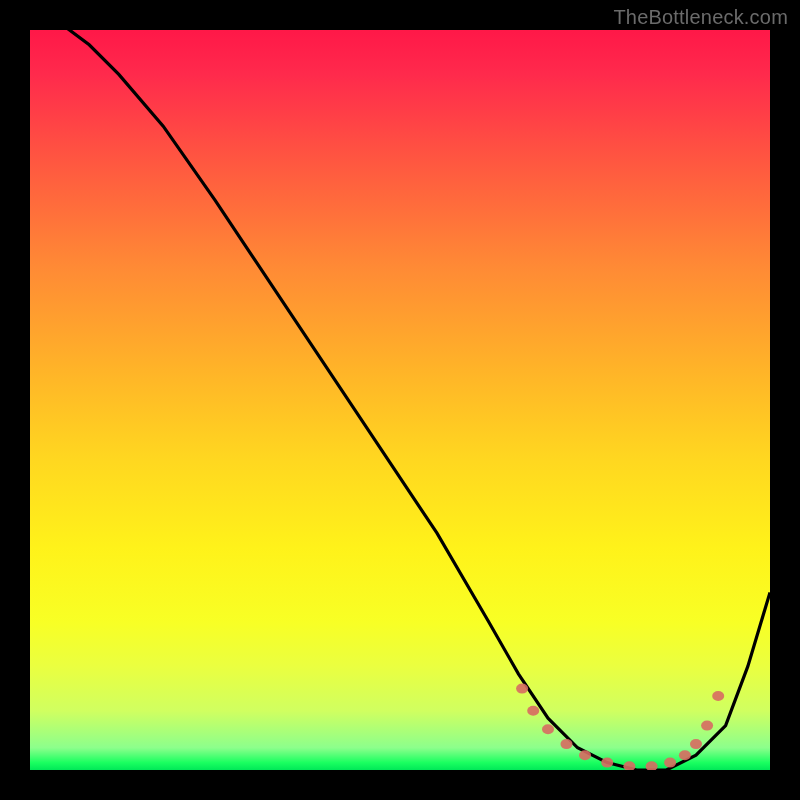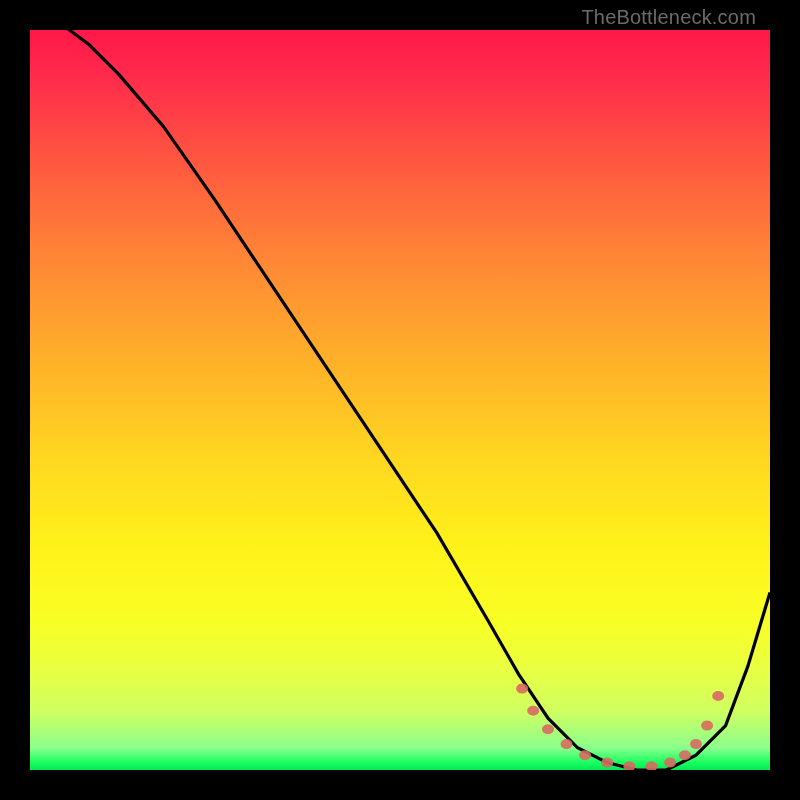--- a/index.html
+++ b/index.html
@@ -1,18 +1,18 @@
 <!DOCTYPE html>
 <html><head>
 <meta charset="utf-8">
 <style>
 html,body{margin:0;padding:0;width:800px;height:800px;background:#000;overflow:hidden;font-family:Arial,Helvetica,sans-serif}
 .frame{position:relative;width:800px;height:800px;background:#000}
 .plot{position:absolute;left:30px;top:30px;width:740px;height:740px;background:linear-gradient(to bottom,#ff1848 0%,#ff2a4c 6%,#ff5840 18%,#ff8a35 32%,#ffb428 46%,#ffd720 58%,#fff21a 70%,#f8ff25 80%,#eaff40 86%,#d0ff60 92%,#8cff8c 97%,#1aff60 99%,#00e858 100%)}
-.attribution{position:absolute;right:44px;top:6px;color:#6b6b6b;font-size:20px;font-weight:500;letter-spacing:.2px}
+.attribution{position:absolute;right:12px;top:6px;color:#6b6b6b;font-size:20px;font-weight:500;letter-spacing:.2px}
 svg.curve{position:absolute;left:30px;top:30px;width:740px;height:740px}
 .beads circle,.beads ellipse{fill:#d76b62;opacity:.9}
 </style>
 </head>
 <body>
 
 <div class="frame">
   <div class="plot"></div>
   <div class="attribution">TheBottleneck.com</div>
   <svg class="curve" viewBox="0 0 740 740">

